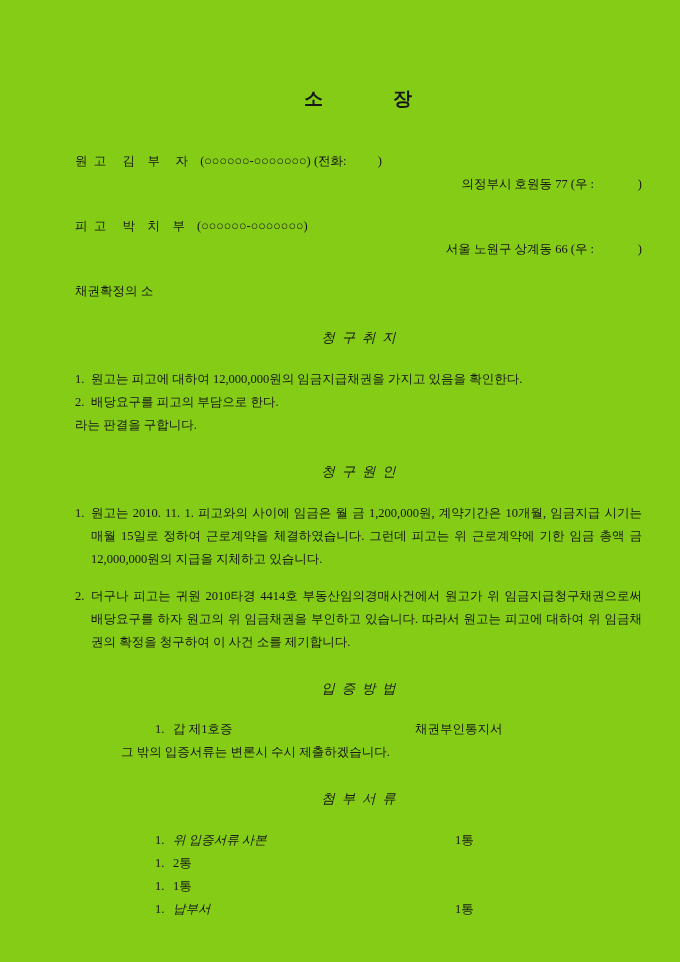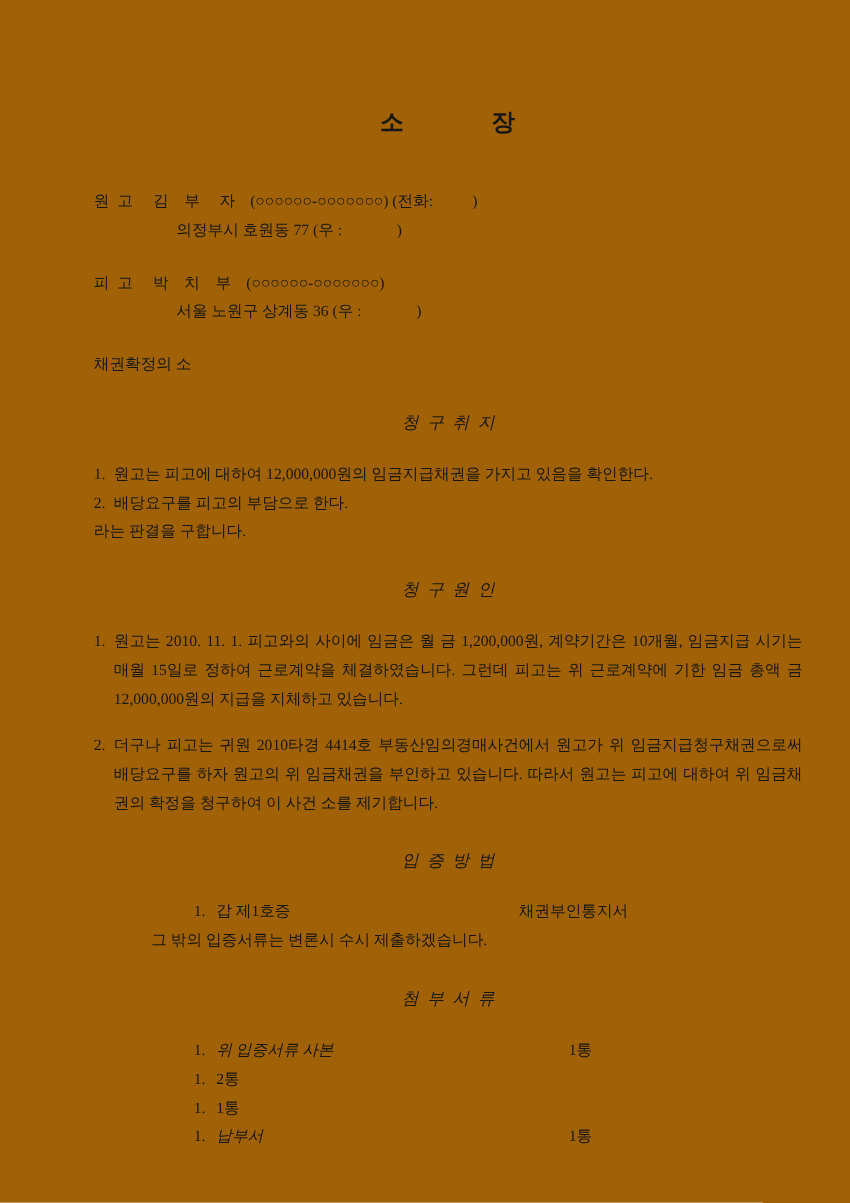--- a/index.html
+++ b/index.html
@@ -11,23 +11,23 @@
     font-family: "Liberation Serif", "DejaVu Serif", serif;
     font-size: 12.5px;
     line-height: 1.84;
   }
   .page {
     width: 680px;
     height: 962px;
     box-sizing: border-box;
     padding: 82px 38px 0 75px;
     overflow: hidden;
-    background: #a16207;
+    background: #84cc16;
   }
-  .pre { white-space: pre-wrap; }
+  .pre { white-space: pre-wrap; text-align: right; }
 
   .doc-title {
     font-size: 19px;
     font-weight: 700;
     text-align: center;
     letter-spacing: 1px;
     margin: 0 0 33px 0;
   }
 
   .party { margin-bottom: 19px; }
@@ -72,21 +72,21 @@
     </div>
     <div class="party-addr pre">의정부시 호원동 77 (우 :              )</div>
   </div>
 
   <div class="party">
     <div class="party-line">
       <span class="pre role">피  고</span>
       <span class="pre pname">박    치    부</span>
       <span class="pre">(○○○○○○-○○○○○○○)</span>
     </div>
-    <div class="party-addr pre">서울 노원구 상계동 36 (우 :              )</div>
+    <div class="party-addr pre">서울 노원구 상계동 66 (우 :              )</div>
   </div>
 
   <div class="case-name">채권확정의 소</div>
 
   <h2 class="sec-heading">청  구  취  지</h2>
 
   <div class="hang">
     <span class="hang-num">1.</span>
     <div class="hang-text">원고는 피고에 대하여 12,000,000원의 임금지급채권을 가지고 있음을 확인한다.</div>
   </div>

